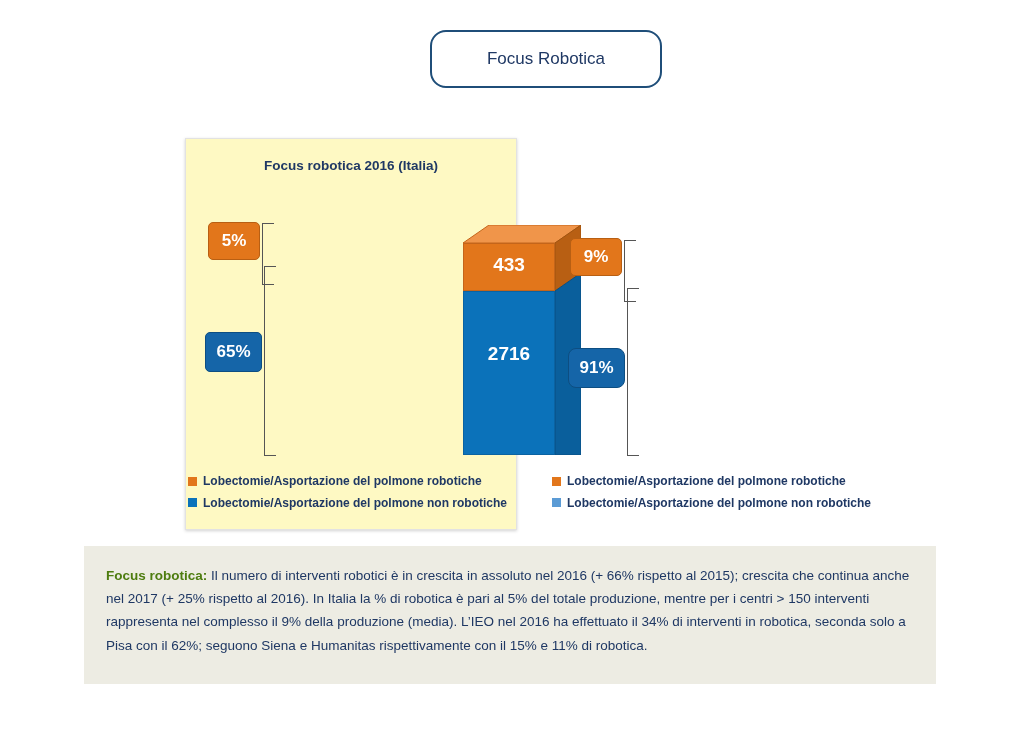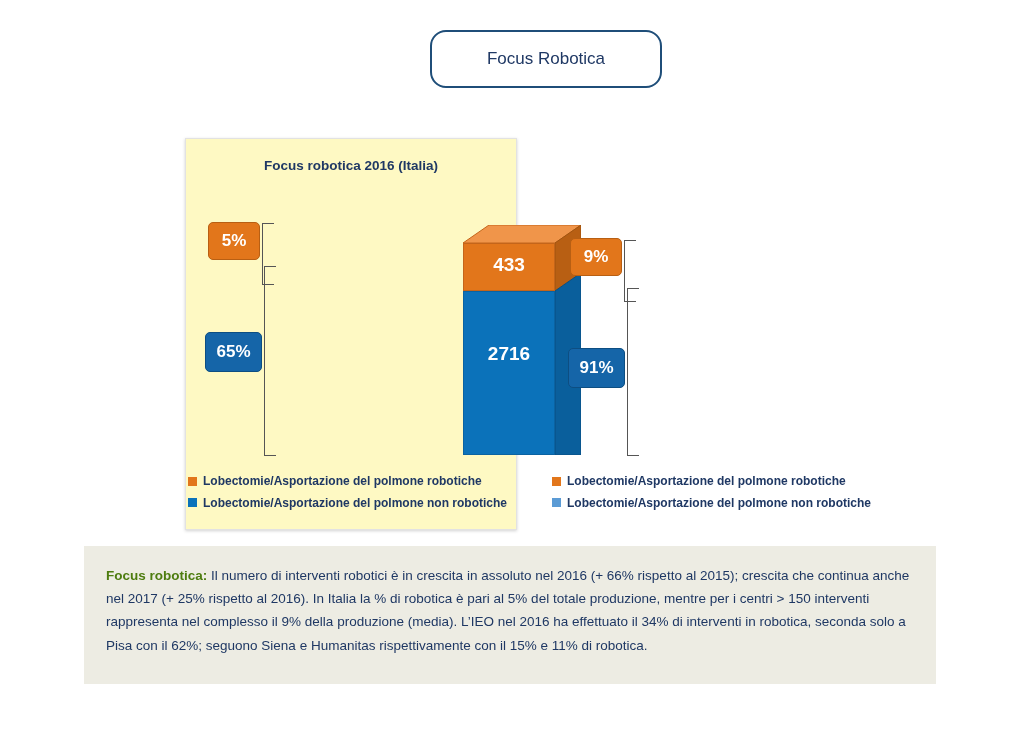--- a/index.html
+++ b/index.html
@@ -175,21 +175,21 @@
     <div class="bar-front-bot" style="top:66px; height:164px;"></div>
     <div class="val-label" style="top:29px;">433</div>
     <div class="val-label" style="top:118px;">2716</div>
   </div>
 
   <div class="pct-box pct-orange" style="left:570px; top:238px; width:52px; height:38px;">
     <span>9%</span>
   </div>
   <div class="brace" style="left:624px; top:240px; height:62px;"></div>
 
-  <div class="pct-box pct-blue" style="left:568px; top:348px; width:57px; height:40px;">
+  <div class="pct-box pct-blue" style="left:568px; top:348px; width:57px; height:40px;border-radius:8px;">
     <span>91%</span>
   </div>
   <div class="brace" style="left:627px; top:288px; height:168px;"></div>
 
   <div class="legend" id="legend-right">
     <div class="legend-row">
       <span class="swatch sw-orange"></span>
       <span>Lobectomie/Asportazione del polmone  robotiche</span>
     </div>
     <div class="legend-row">

